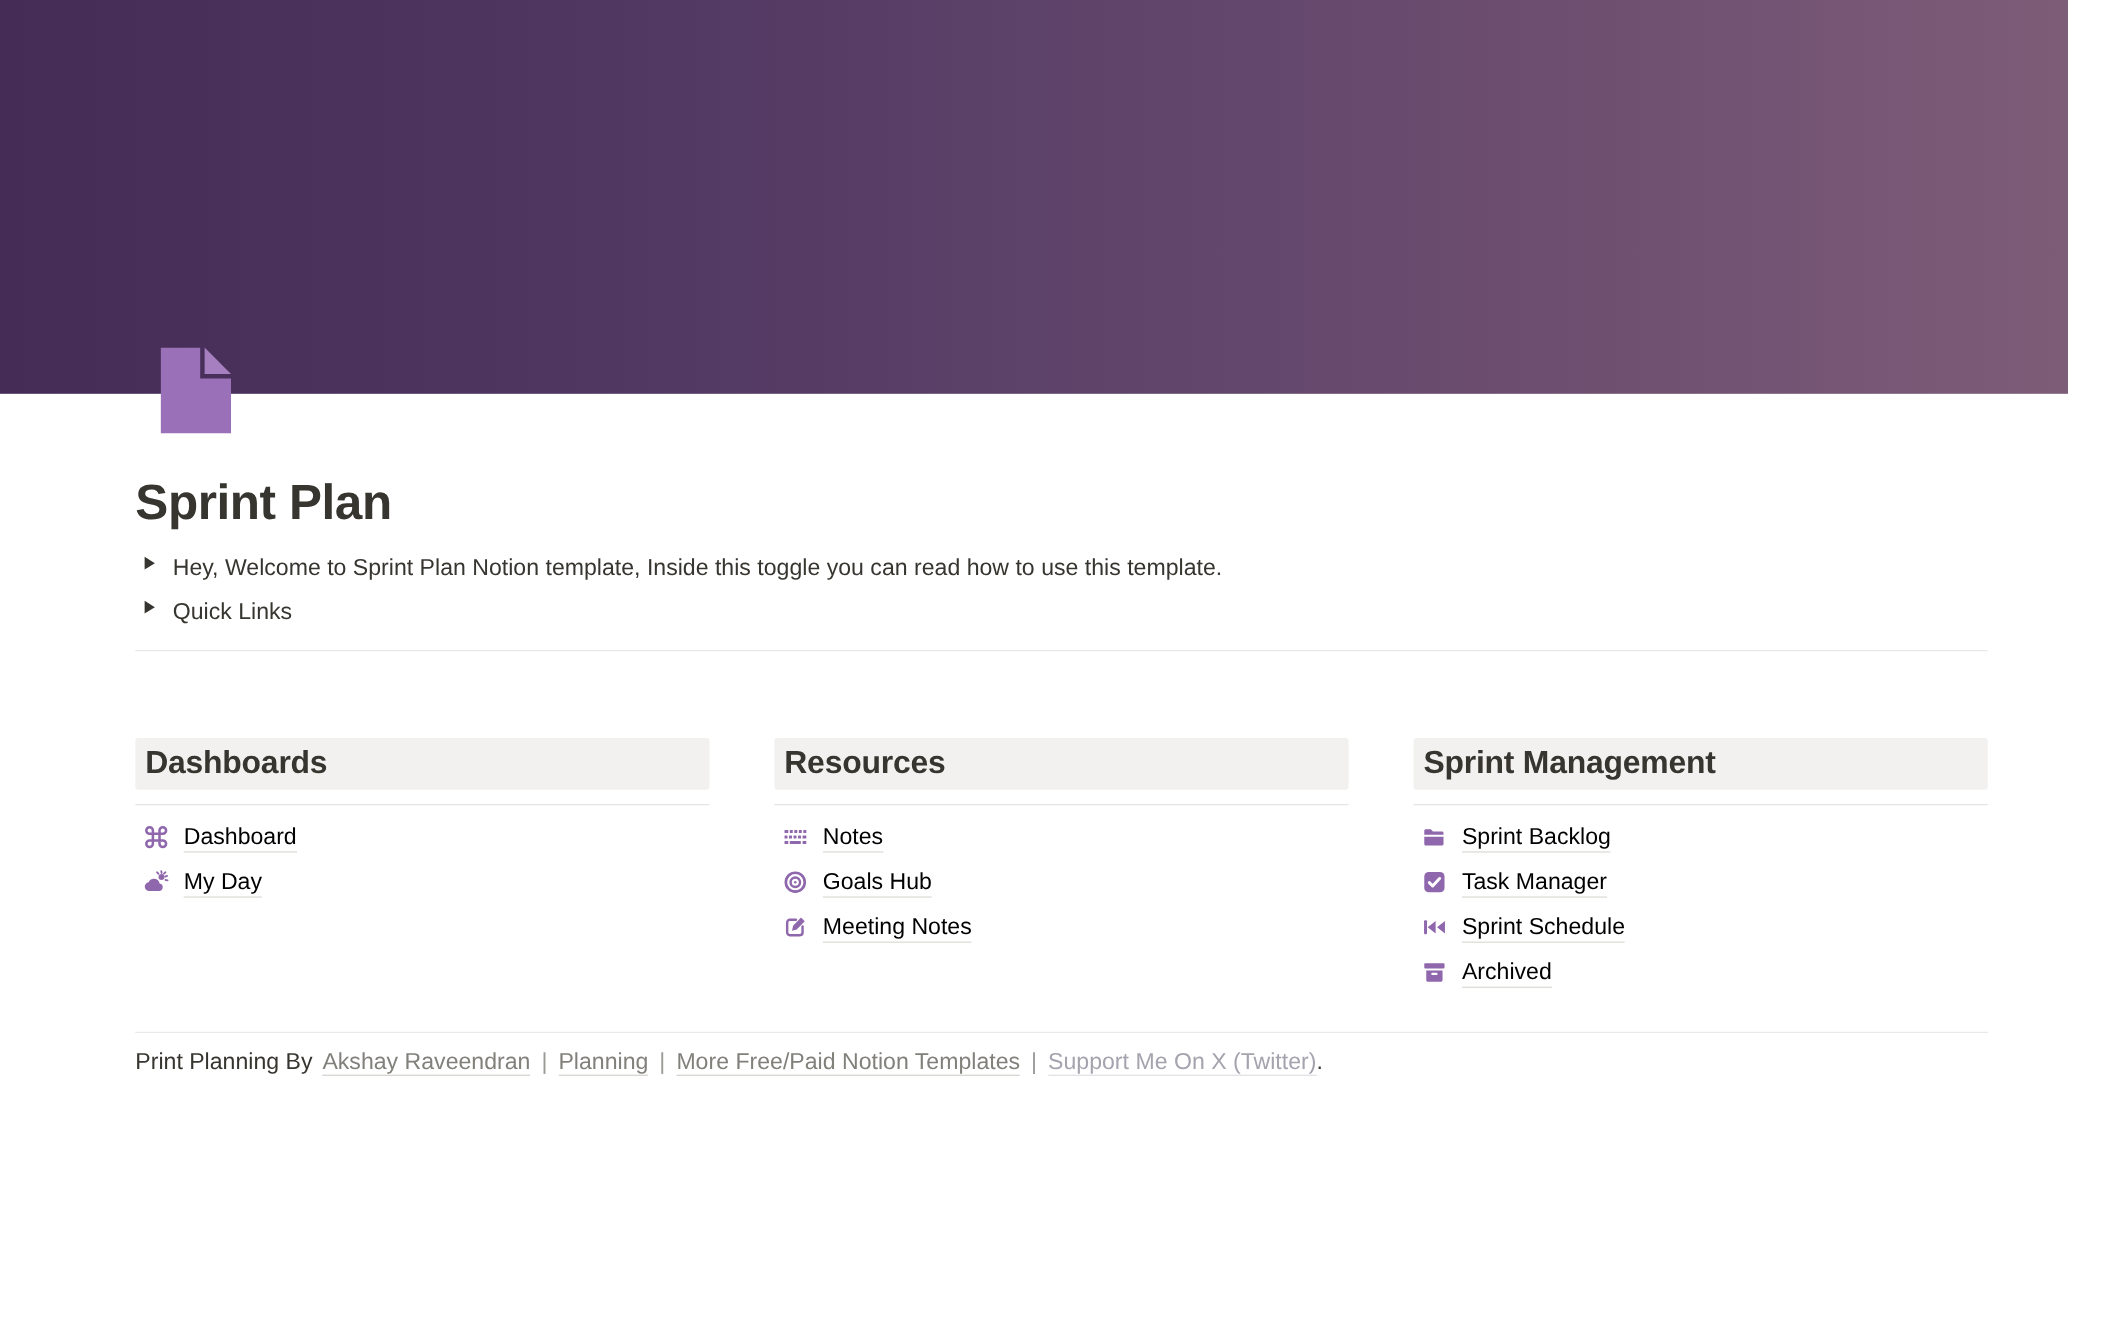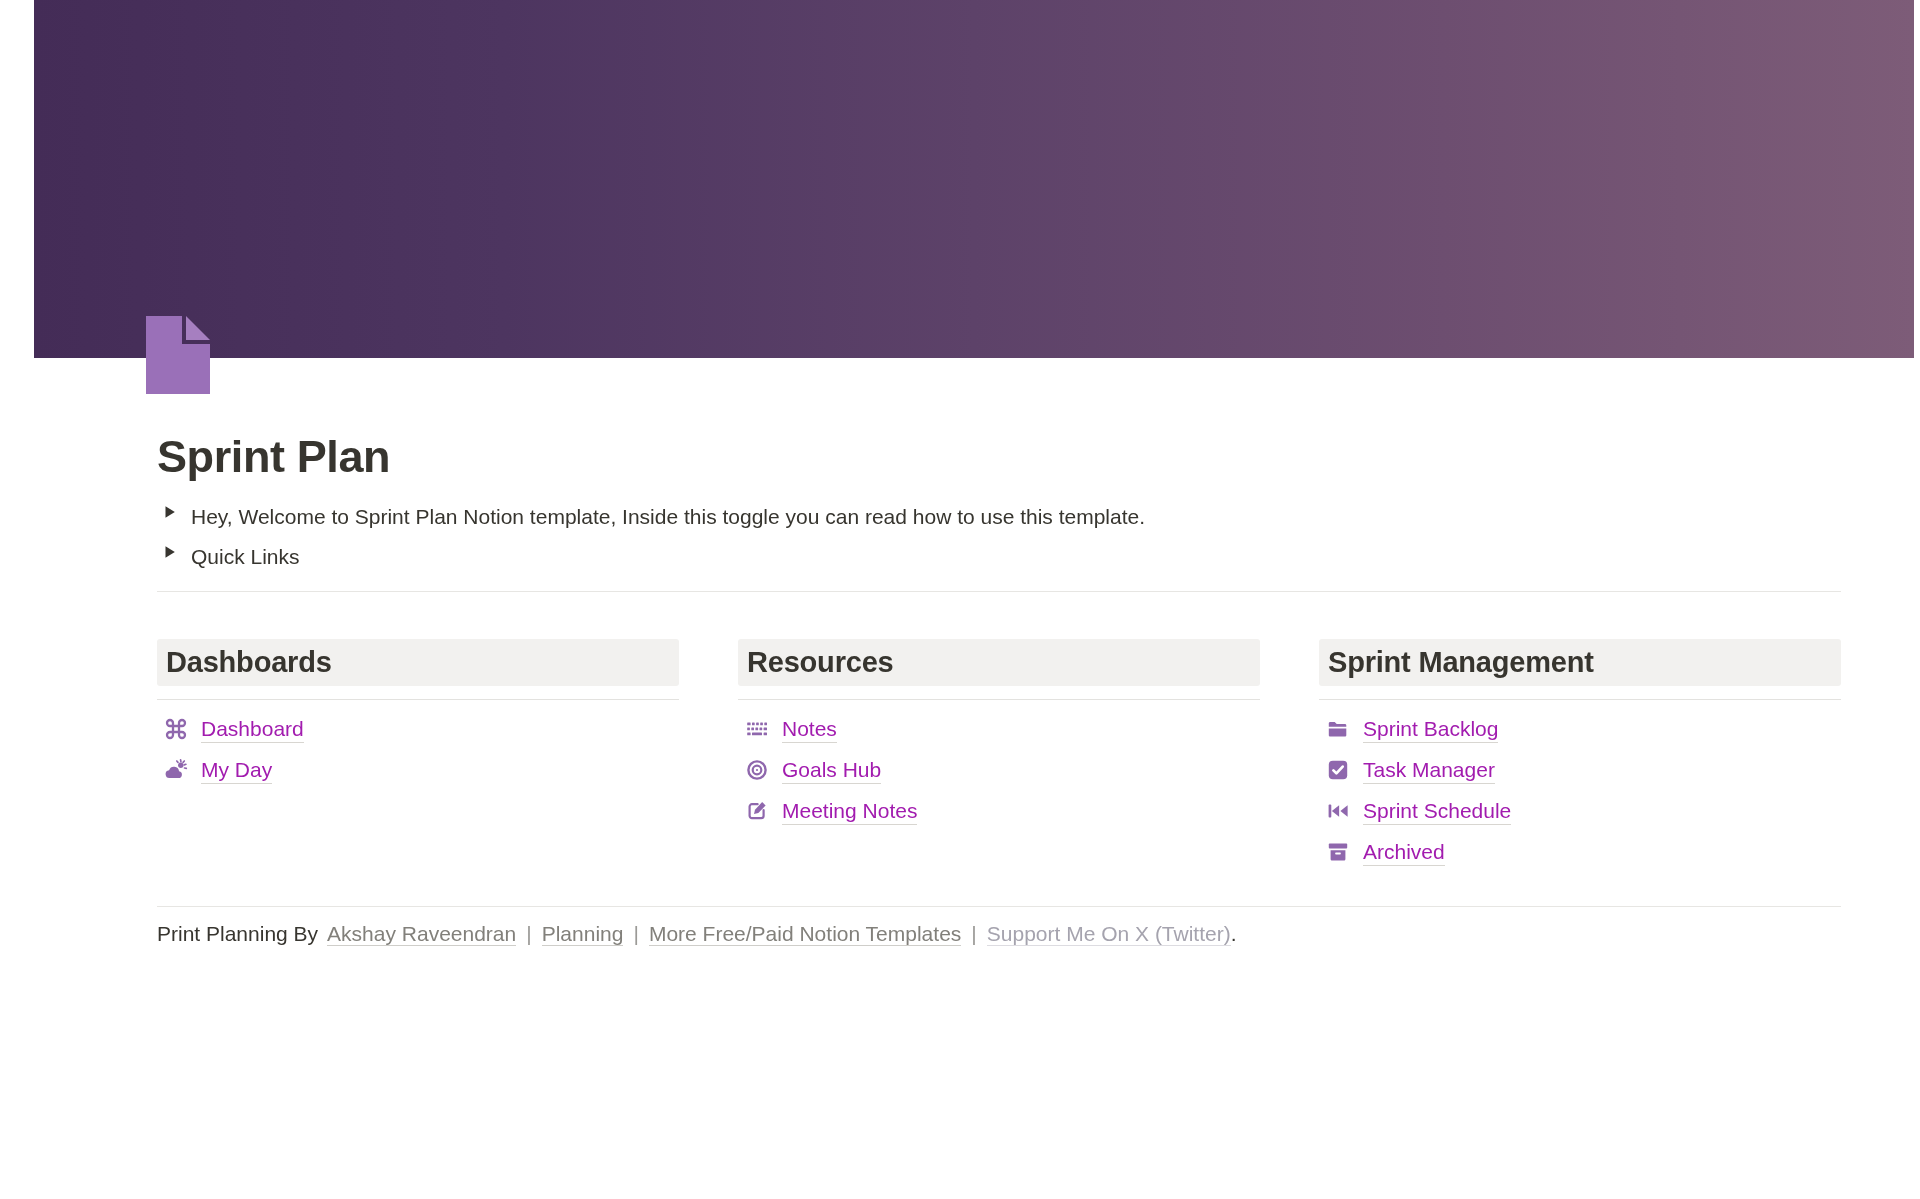--- a/index.html
+++ b/index.html
@@ -2,21 +2,21 @@
 <html><head>
 <meta charset="utf-8">
 <style>
   html,body{margin:0;padding:0;background:#fff;}
   body{
     width:1920px;height:1199px;
     font-family:"Liberation Sans","DejaVu Sans",sans-serif;
     color:#37352F;
     -webkit-font-smoothing:antialiased;
   }
-  .page{position:relative;width:1880px;height:1199px;overflow:hidden;background:#fff;padding-left:34px;}
+  .page{position:relative;width:1880px;height:1199px;overflow:hidden;background:#fff;}
 
   
   .cover{
     height:358px;width:100%;
     background:linear-gradient(90deg,#442C57 0%,#4D3560 25%,#5D4269 50%,#6D4E70 75%,#7D5C78 100%);
   }
   .page-icon{position:absolute;left:146px;top:316px;width:64px;height:78px;cursor:pointer;}
 
   
   .content{margin-left:123px;width:1684px;}
@@ -38,28 +38,28 @@
 
   
   hr{border:none;border-top:1px solid #E7E6E3;height:0;}
   .divider-top{margin:17px 0 0;}
   .divider-bottom{margin:29px 0 0;}
 
   
   .columns{display:grid;grid-template-columns:1fr 1fr 1fr;column-gap:59px;margin-top:47px;}
   .col-header{
     background:#F2F1EF;border-radius:3px;height:47px;
-    display:flex;align-items:center;padding:0 9px;box-sizing:border-box;
+    display:flex;align-items:center;padding:0 9px;box-sizing:border-box;margin-top:32px;
   }
   .col-header h2{margin:0;font-size:29px;font-weight:700;color:#37352F;letter-spacing:-0.2px;}
   .col-divider{border-top:1px solid #E3E2DF;margin:13px 0 0;}
   .items{margin-top:13px;}
   .item{
     display:flex;align-items:center;height:32px;margin-bottom:9px;
-    padding-left:7px;font-size:21px;color:#a21caf;text-decoration:none;cursor:pointer;
+    padding-left:7px;font-size:21px;color:#000000;text-decoration:none;cursor:pointer;
   }
   .icon{width:24px;height:24px;flex:none;color:#8F67AD;display:flex;align-items:center;justify-content:center;}
   .icon svg{width:24px;height:24px;display:block;}
   .label{margin-left:13px;line-height:27px;border-bottom:1.5px solid #D8D6D1;}
 
   
   .footer{margin:10px 0 0;font-size:21px;line-height:34px;color:#37352F;}
   .footer .prefix{margin-right:9px;}
   .flink{color:#82807B;text-decoration:none;border-bottom:1.5px solid #CFCECA;cursor:pointer;}
   .flink.light{color:#A5A3AE;border-bottom-color:#DDDCE1;}

